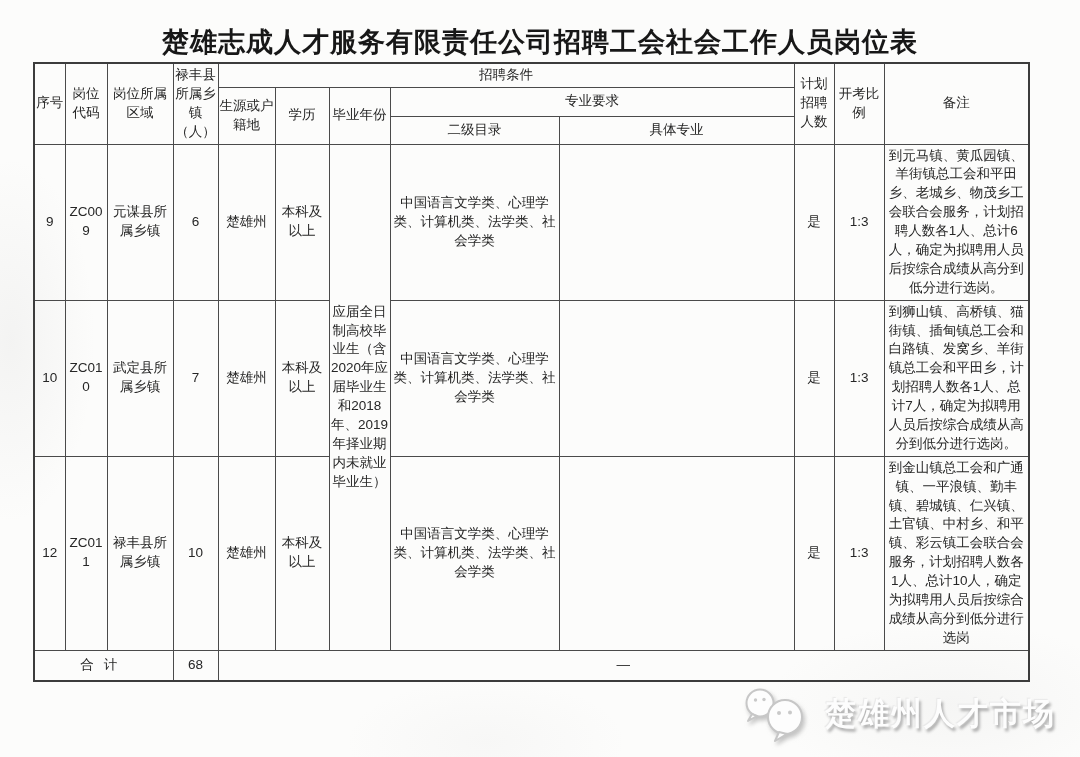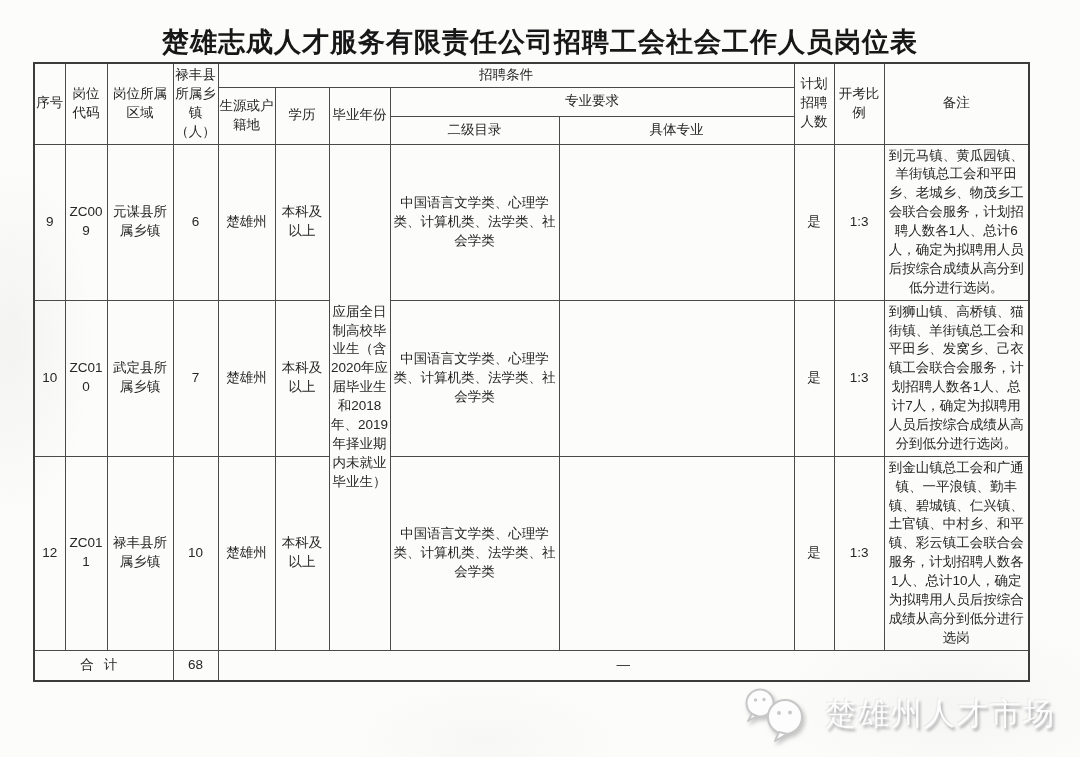--- a/index.html
+++ b/index.html
@@ -81,21 +81,21 @@
     top:684px;right:24px;
     display:flex;
     align-items:center;
     gap:8px;
   }
   .wm-icon{
     filter:drop-shadow(2px 3px 2px rgba(150,150,150,0.55));
   }
   .wm-text{
     font-size:31px;
-    font-weight:normal;
+    font-weight:bold;
     letter-spacing:2px;
     color:#fdfdfd;
     text-shadow:2px 3px 3px #ababab, -1px -1px 1px #e8e8e8;
     white-space:nowrap;
   }
 </style>
 </head>
 <body>
 
 <div class="page">
@@ -158,21 +158,21 @@
         <td class="num">10</td>
         <td class="num">ZC010</td>
         <td>武定县所属乡镇</td>
         <td class="num">7</td>
         <td>楚雄州</td>
         <td>本科及以上</td>
         <td class="catalog">中国语言文学类、心理学类、计算机类、法学类、社会学类</td>
         <td></td>
         <td>是</td>
         <td class="num">1:3</td>
-        <td class="remark">到狮山镇、高桥镇、猫街镇、羊街镇总工会和平田乡、发窝乡、己衣镇工会联合会服务，计划招聘人数各1人、总计7人，确定为拟聘用人员后按综合成绩从高分到低分进行选岗。</td>
+        <td class="remark">到狮山镇、高桥镇、猫街镇、插甸镇总工会和白路镇、发窝乡、羊街镇总工会和平田乡，计划招聘人数各1人、总计7人，确定为拟聘用人员后按综合成绩从高分到低分进行选岗。</td>
       </tr>
 
       <tr class="row-11">
         <td class="num">12</td>
         <td class="num">ZC011</td>
         <td>禄丰县所属乡镇</td>
         <td class="num">10</td>
         <td>楚雄州</td>
         <td>本科及以上</td>
         <td class="catalog">中国语言文学类、心理学类、计算机类、法学类、社会学类</td>

